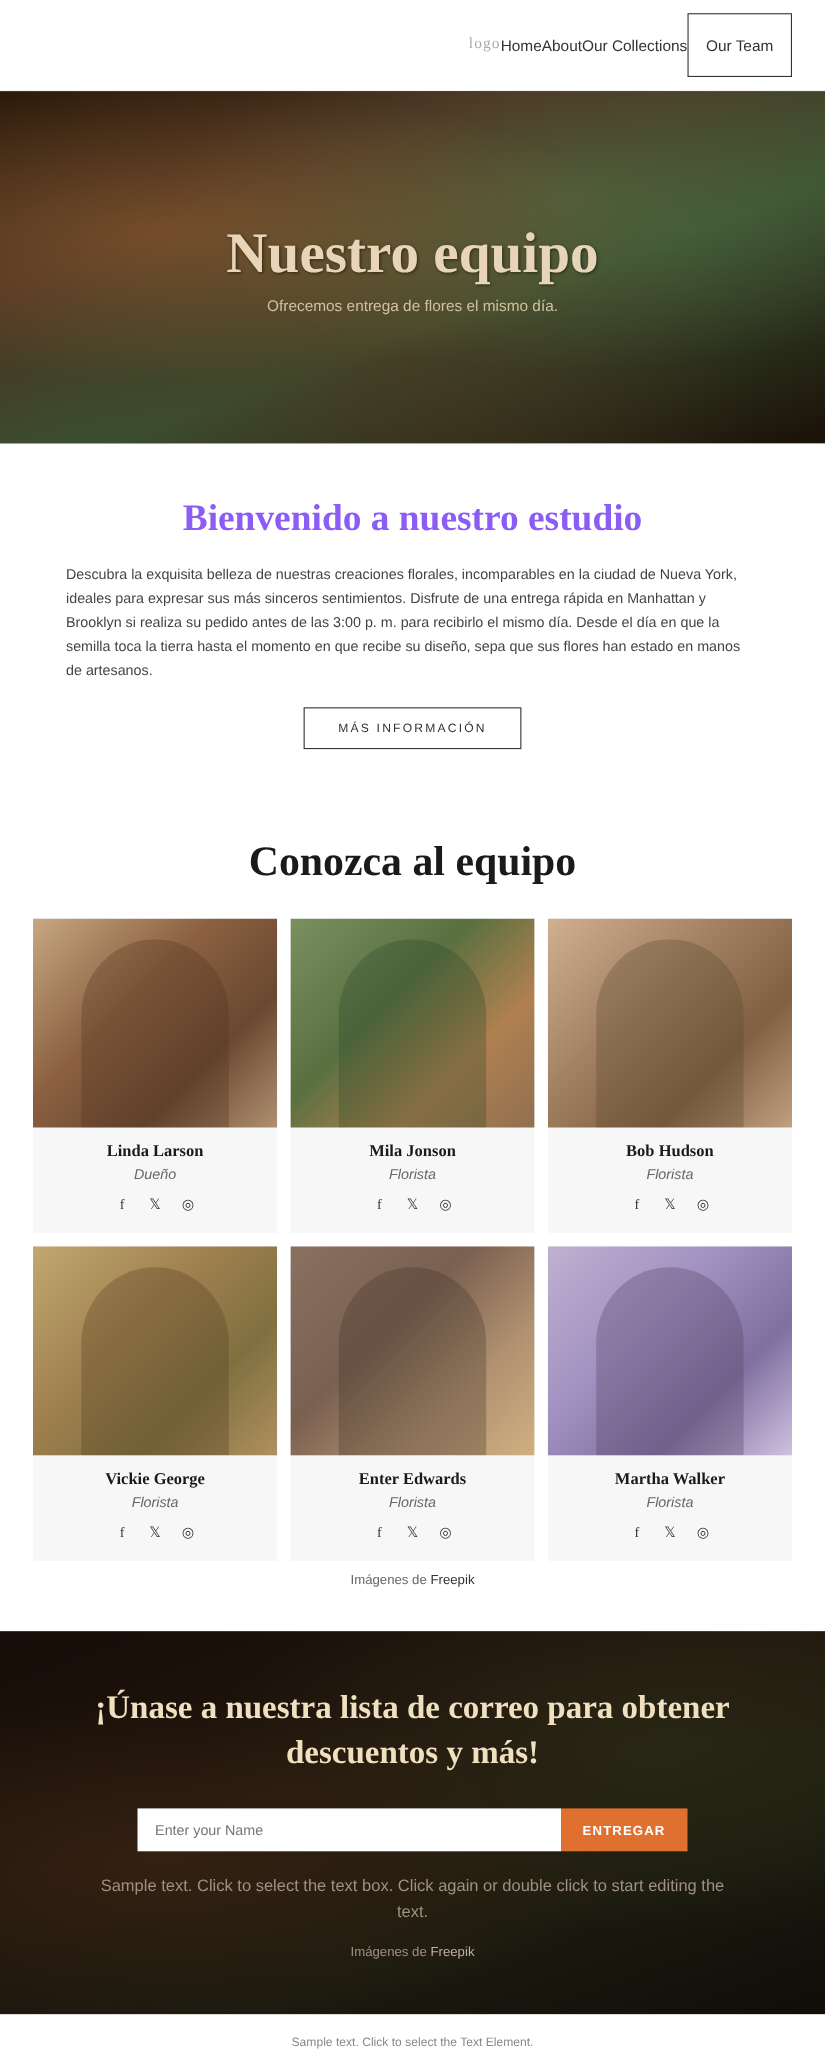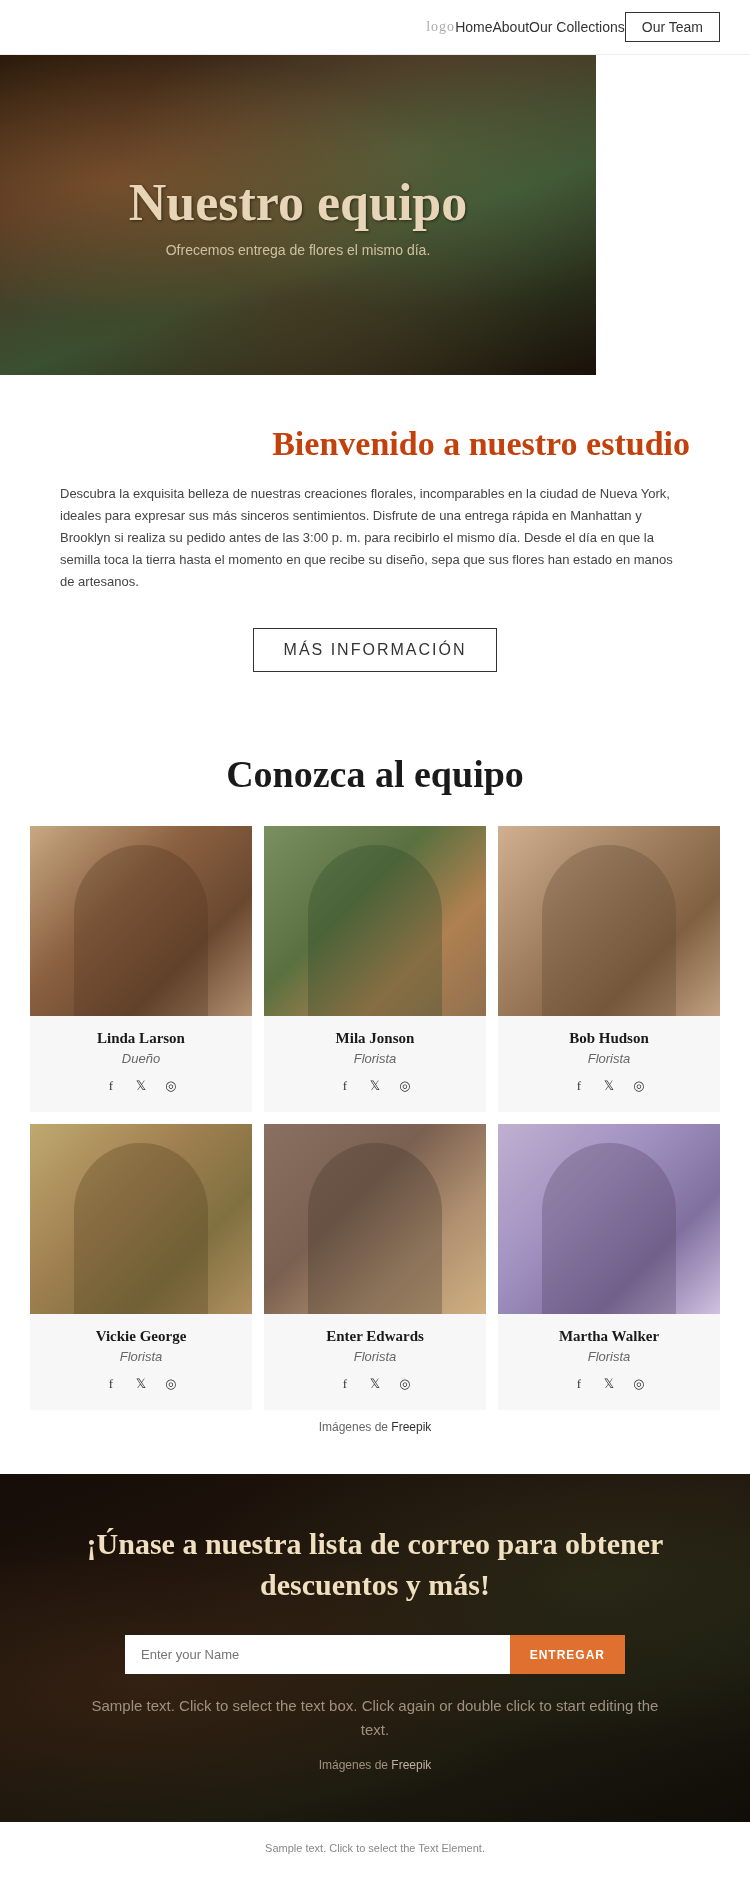--- a/index.html
+++ b/index.html
@@ -7,27 +7,27 @@
 
     
     nav {
       display: flex; align-items: center; justify-content: flex-end;
       padding: 12px 30px; background: #fff; border-bottom: 1px solid #eee;
     }
     .nav-logo { color: #aaa; font-size: 14px; letter-spacing: 1px; }
     .nav-links { display: flex; align-items: center; }
     .nav-link { text-decoration: none; color: #333; font-size: 14px; font-family: Arial, sans-serif; }
     .nav-link-btn {
-      border: 1.5px solid #333; padding: 6px 16px;
+      border: 1.5px solid #333; padding: 20px 16px;
       text-decoration: none; color: #333; font-size: 14px; font-family: Arial, sans-serif;
     }
 
     
     .hero {
-      position: relative; width: 596px; height: 320px;
+      position: relative; width: 750px; height: 320px;
       background: linear-gradient(rgba(30,20,10,0.45), rgba(30,20,10,0.45)),
         linear-gradient(135deg, #6b4c2a 0%, #3d2a1a 40%, #5a7a4a 70%, #8a6a3a 100%);
       display: flex; flex-direction: column; align-items: center; justify-content: center;
       overflow: hidden;
     }
     .hero-bg {
       position: absolute; inset: 0;
       background:
         radial-gradient(ellipse at 20% 40%, rgba(180,120,60,0.4) 0%, transparent 50%),
         radial-gradient(ellipse at 70% 30%, rgba(100,130,80,0.4) 0%, transparent 50%),
@@ -42,29 +42,29 @@
     .hero-subtitle {
       position: relative; color: #d0c0a0; font-size: 14px; margin-top: 10px;
       z-index: 1; font-family: Arial, sans-serif; text-align: center;
     }
 
     
     .welcome-section {
       padding: 50px 60px 30px; text-align: center;
     }
     .welcome-title {
-      font-size: 34px; font-weight: bold; color: #c2410c; margin-bottom: 20px; text-align: right;
+      font-size: 34px; font-weight: bold; color: #8b5cf6; margin-bottom: 20px;
     }
     .welcome-text {
-      font-size: 13px; color: #444; line-height: 1.7; text-align: left; margin-bottom: 35px;
+      font-size: 13px; color: #444; line-height: 1.7; text-align: left; margin-bottom: 22px;
       font-family: Arial, sans-serif;
     }
     .more-info-btn {
       display: inline-block; border: 1.5px solid #333; padding: 12px 30px;
-      text-decoration: none; color: #333; font-size: 16px; letter-spacing: 2px;
+      text-decoration: none; color: #333; font-size: 11px; letter-spacing: 2px;
       font-family: Arial, sans-serif; cursor: pointer; background: #fff;
     }
 
     
     .team-section { padding: 50px 30px 20px; }
     .team-title {
       font-size: 38px; font-weight: bold; color: #1a1a1a;
       text-align: center; margin-bottom: 30px;
     }
     .team-grid {

